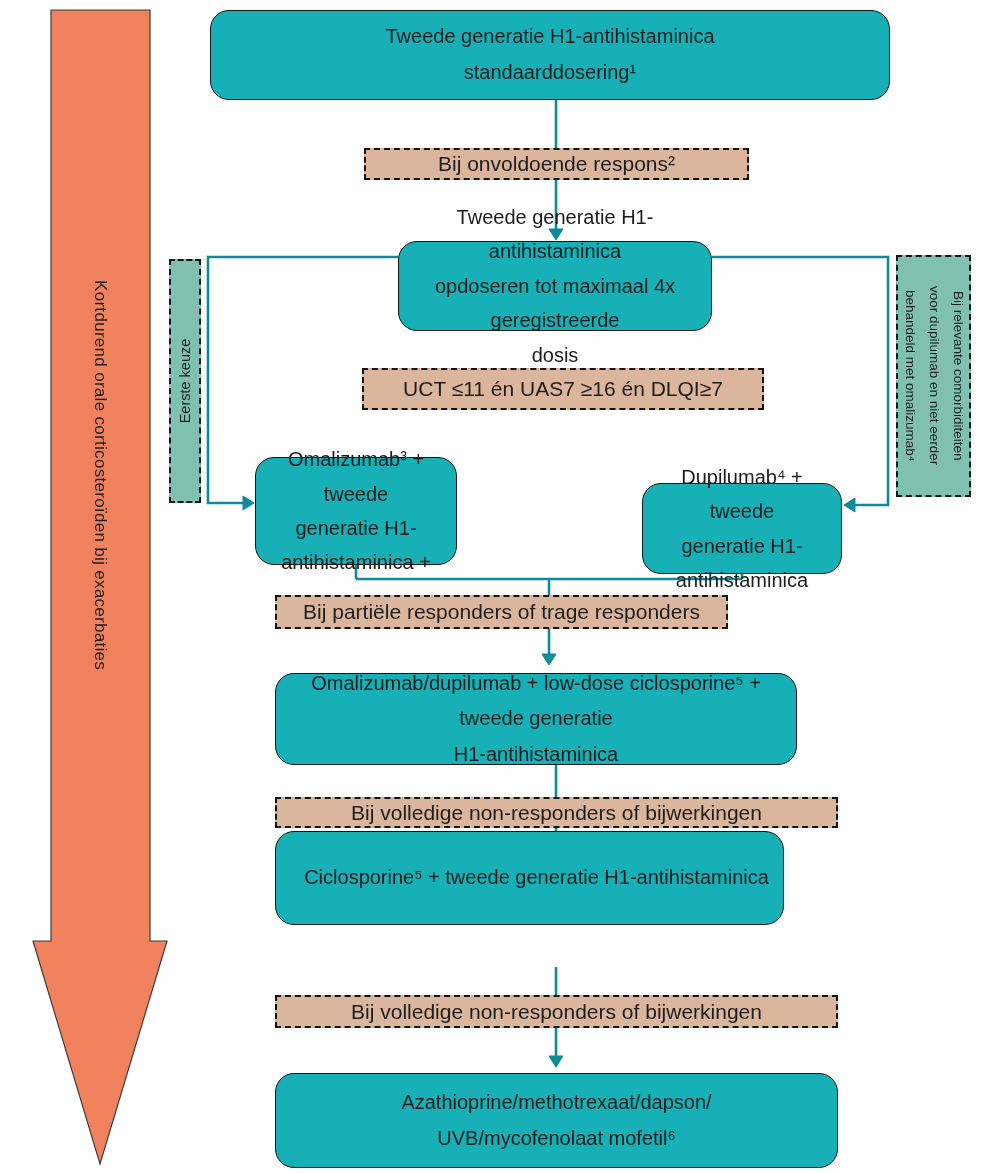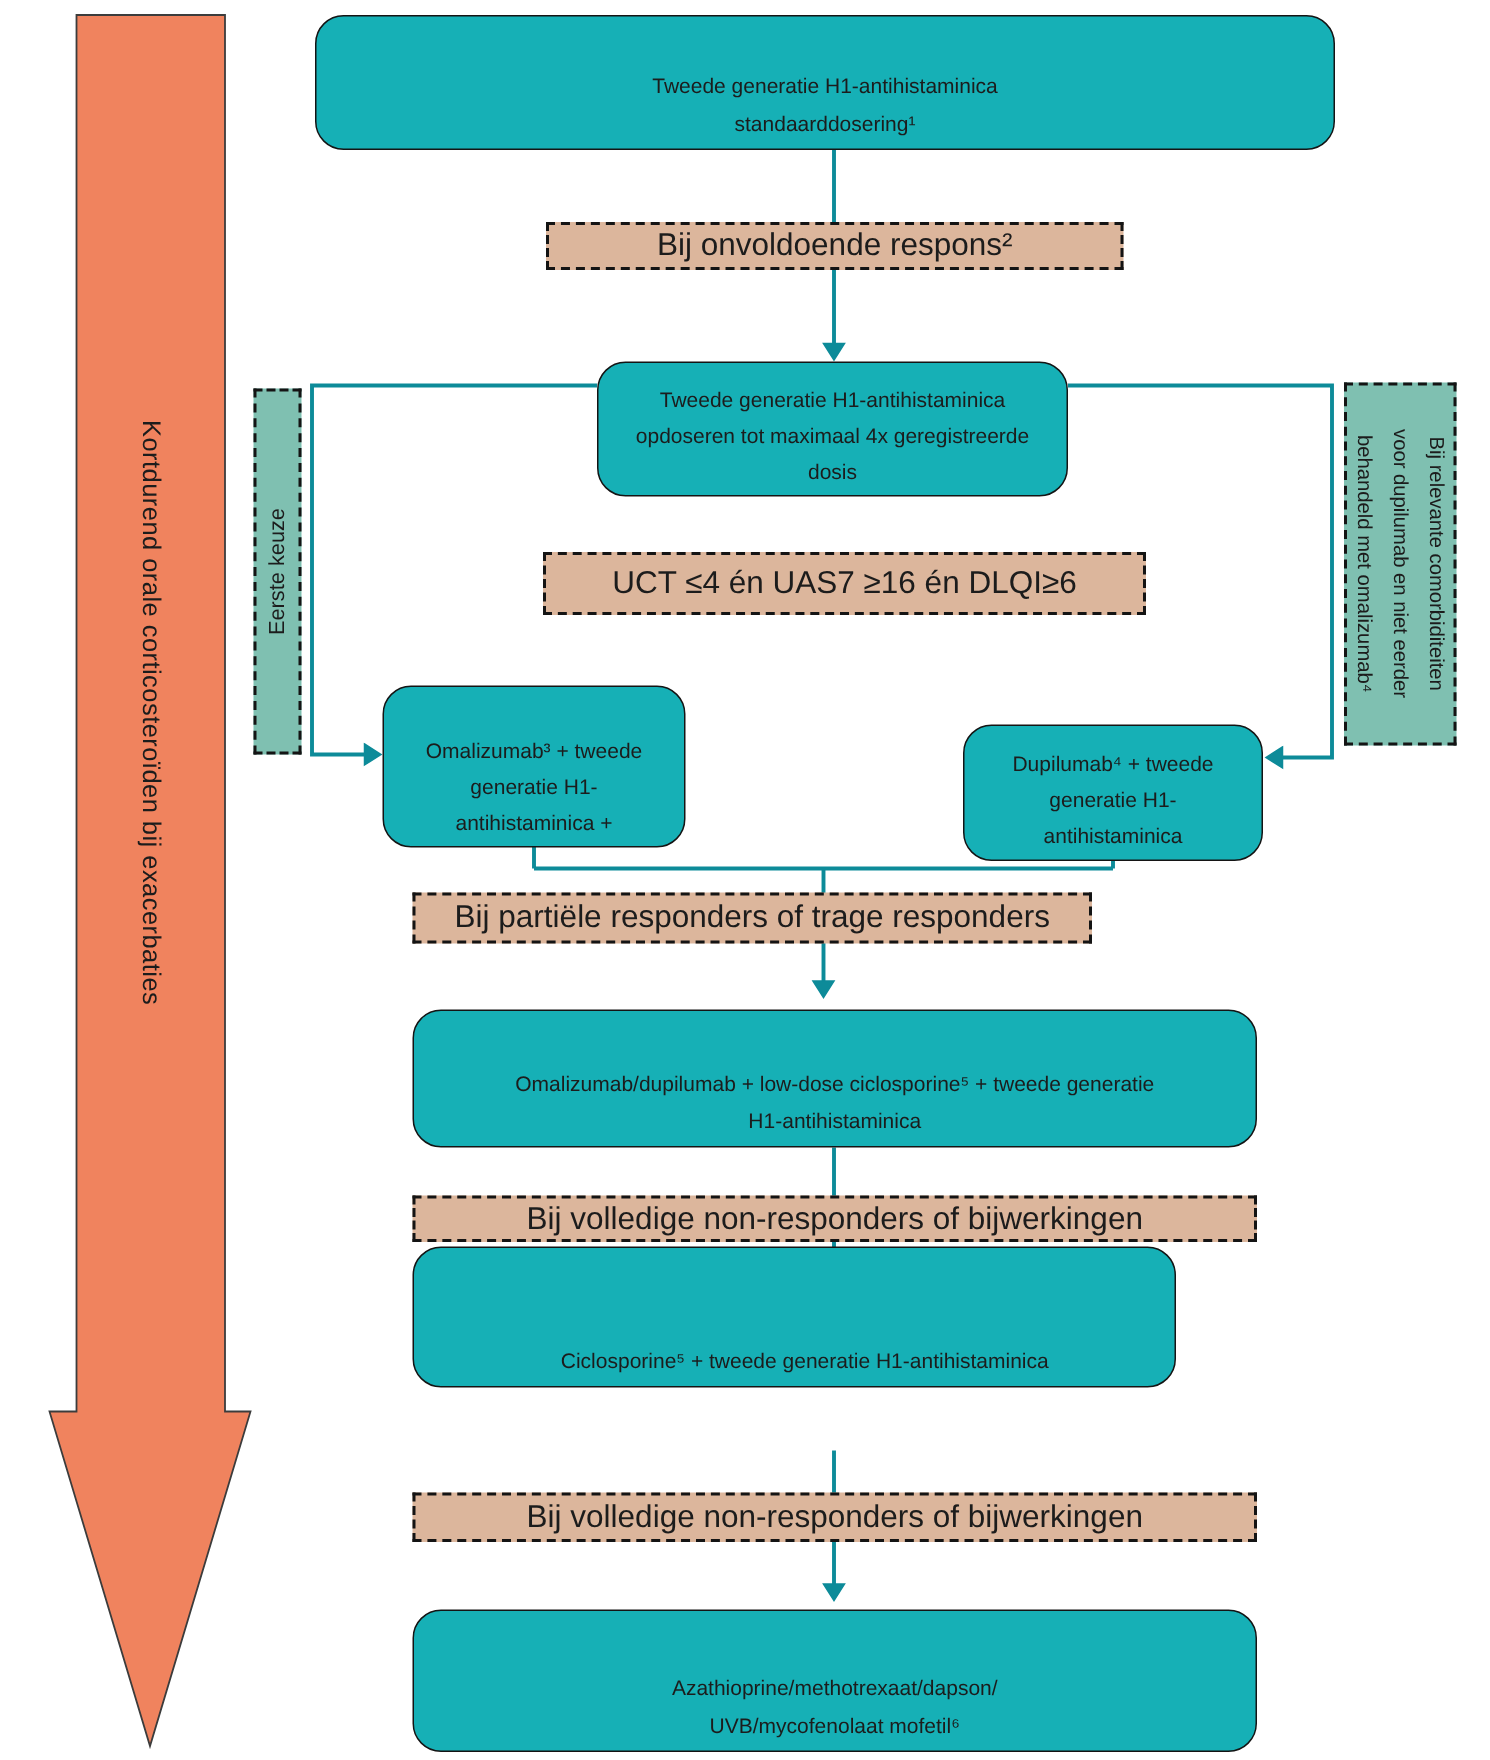--- a/index.html
+++ b/index.html
@@ -18,23 +18,22 @@
   .node{
     position:absolute;z-index:1;
     display:flex;align-items:center;justify-content:center;
     text-align:center;box-sizing:border-box;
     white-space:pre-line;
   }
   .teal-box{
     background:var(--teal);
     border:1.6px solid var(--border);
     border-radius:19px;
-    font-size:14px;line-height:1.78;
+    font-size:20px;line-height:1.78;
     padding:4px 10px;
-    align-items:flex-end;
   }
   .cond-box{
     background:var(--tan);
     border:2px dashed var(--border);
     font-size:21px;line-height:1.2;
     padding:2px 8px;
   }
   .side-box{
     background:var(--seafoam);
     border:2px dashed var(--border);
@@ -95,21 +94,21 @@
     <span>Bij onvoldoende respons²</span>
   </div>
 
   <div class="node teal-box" style="left:398px;top:241px;width:314px;height:90px;line-height:1.72;">
     <span>Tweede generatie H1-antihistaminica
 opdoseren tot maximaal 4x geregistreerde
 dosis</span>
   </div>
 
   <div class="node cond-box" style="left:362px;top:368px;width:402px;height:42px;">
-    <span>UCT ≤4 én UAS7 ≥16 én DLQI≥6</span>
+    <span>UCT ≤11 én UAS7 ≥16 én DLQI≥7</span>
   </div>
 
   <div class="node side-box" style="left:169px;top:259px;width:32px;height:244px;">
     <span class="rot-ccw">Eerste keuze</span>
   </div>
 
   <div class="node side-box" style="left:896px;top:255px;width:75px;height:242px;">
     <span class="vtext">Bij relevante comorbiditeiten
 voor dupilumab en niet eerder
 behandeld met omalizumab⁴</span>
@@ -124,21 +123,21 @@
   <div class="node teal-box" style="left:642px;top:457px;width:200px;height:91px;line-height:1.72;margin-top:26px;">
     <span>Dupilumab⁴ + tweede
 generatie H1-
 antihistaminica</span>
   </div>
 
   <div class="node cond-box" style="left:275px;top:595px;width:453px;height:34px;">
     <span>Bij partiële responders of trage responders</span>
   </div>
 
-  <div class="node teal-box" style="left:275px;top:673px;width:563px;height:92px;">
+  <div class="node teal-box" style="left:275px;top:673px;width:522px;height:92px;">
     <span>Omalizumab/dupilumab + low-dose ciclosporine⁵ + tweede generatie
 H1-antihistaminica</span>
   </div>
 
   <div class="node cond-box" style="left:275px;top:797px;width:563px;height:31px;">
     <span>Bij volledige non-responders of bijwerkingen</span>
   </div>
 
   <div class="node teal-box" style="left:275px;top:831px;width:509px;height:94px;padding-left:24px;">
     <span>Ciclosporine⁵ + tweede generatie H1-antihistaminica</span>

